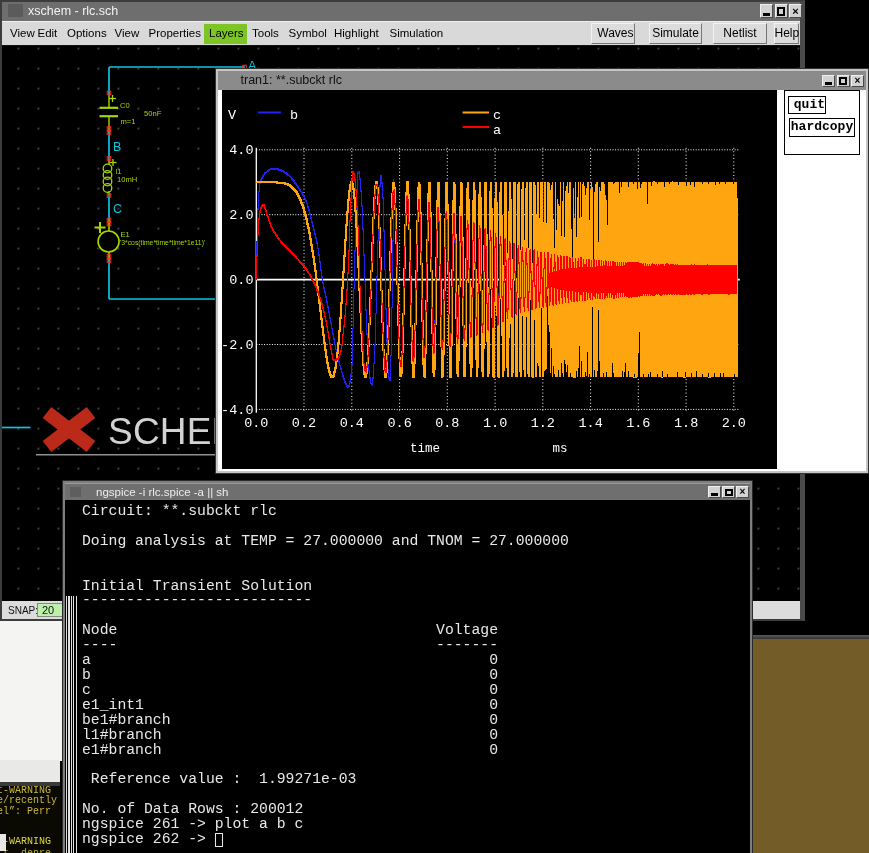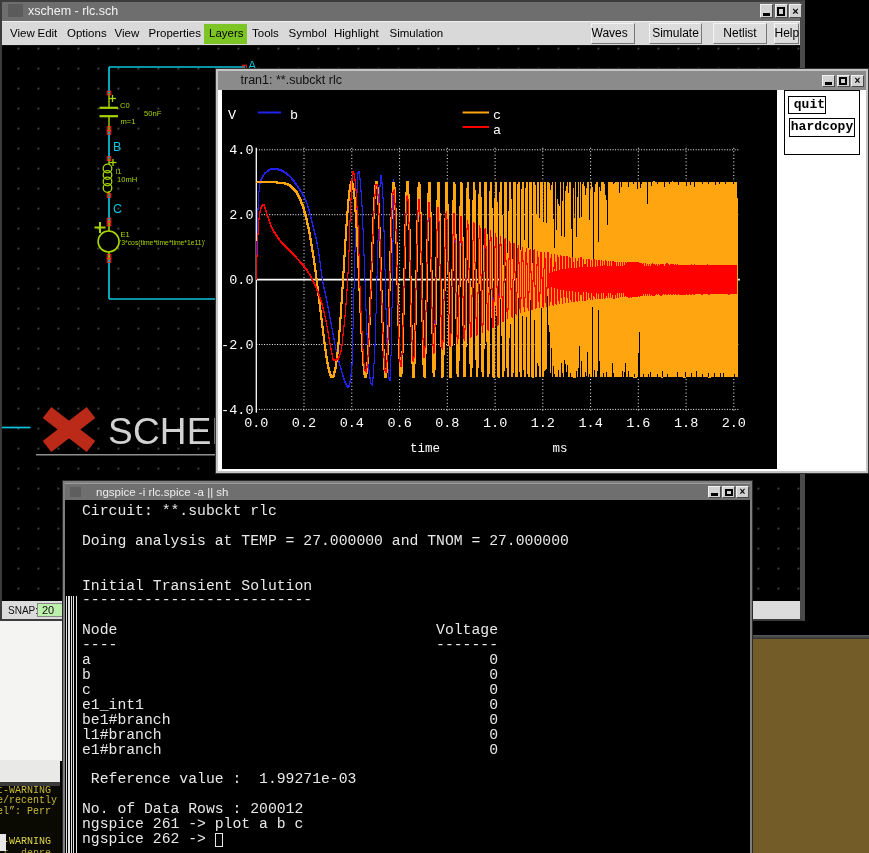--- a/index.html
+++ b/index.html
@@ -40,21 +40,21 @@
       <span style="position:absolute;left:8px;top:5px;font-size:11.5px;color:#000">View</span>
       <span style="position:absolute;left:35.5px;top:5px;font-size:11.5px;color:#000">Edit</span>
       <span style="position:absolute;left:65px;top:5px;font-size:11.5px;color:#000">Options</span>
       <span style="position:absolute;left:112.5px;top:5px;font-size:11.5px;color:#000">View</span>
       <span style="position:absolute;left:146.5px;top:5px;font-size:11.5px;color:#000">Properties</span>
       <span style="position:absolute;left:207px;top:5px;font-size:11.5px;color:#000">Layers</span>
       <span style="position:absolute;left:250px;top:5px;font-size:11.5px;color:#000">Tools</span>
       <span style="position:absolute;left:286.5px;top:5px;font-size:11.5px;color:#000">Symbol</span>
       <span style="position:absolute;left:332px;top:5px;font-size:11.5px;color:#000">Highlight</span>
       <span style="position:absolute;left:387.5px;top:5px;font-size:11.5px;color:#000">Simulation</span>
-      <div style="position:absolute;top:0.5px;height:21px;background:#dcdcdc;border-top:1.5px solid #f3f3f3;border-left:1.5px solid #f3f3f3;border-bottom:1.5px solid #777;border-right:1.5px solid #777;font-size:12px;color:#000;text-align:left;font-family:'Liberation Sans',sans-serif;line-height:18px;left:588.5px;width:44px">Waves</div>
+      <div style="position:absolute;top:0.5px;height:21px;background:#dcdcdc;border-top:1.5px solid #f3f3f3;border-left:1.5px solid #f3f3f3;border-bottom:1.5px solid #777;border-right:1.5px solid #777;font-size:12px;color:#000;text-align:right;font-family:'Liberation Sans',sans-serif;line-height:18px;left:588.5px;width:44px">Waves</div>
       <div style="position:absolute;top:0.5px;height:21px;background:#dcdcdc;border-top:1.5px solid #f3f3f3;border-left:1.5px solid #f3f3f3;border-bottom:1.5px solid #777;border-right:1.5px solid #777;font-size:12px;color:#000;text-align:center;font-family:'Liberation Sans',sans-serif;line-height:18px;left:647px;width:53px">Simulate</div>
       <div style="position:absolute;top:0.5px;height:21px;background:#dcdcdc;border-top:1.5px solid #f3f3f3;border-left:1.5px solid #f3f3f3;border-bottom:1.5px solid #777;border-right:1.5px solid #777;font-size:12px;color:#000;text-align:center;font-family:'Liberation Sans',sans-serif;line-height:18px;left:711px;width:54px">Netlist</div>
       <div style="position:absolute;top:0.5px;height:21px;background:#dcdcdc;border-top:1.5px solid #f3f3f3;border-left:1.5px solid #f3f3f3;border-bottom:1.5px solid #777;border-right:1.5px solid #777;font-size:12px;color:#000;text-align:center;font-family:'Liberation Sans',sans-serif;line-height:18px;left:771.5px;width:25px">Help</div>
   </div>
   <div class="abs" style="left:0;top:44px;width:798px;height:555px;background:#000;
        background-image:radial-gradient(#3e3e3e 0.75px, transparent 0.85px);
        background-size:20px 20px;background-position:6.4px 12.6px">
     <svg width="798" height="555" viewBox="0 0 798 555" style="position:absolute;left:0;top:0">
         <line x1="107" y1="21" x2="243" y2="21" stroke="#0bc4de" stroke-width="1.7"></line>
         <line x1="107" y1="21" x2="107" y2="47" stroke="#0bc4de" stroke-width="1.7"></line>

